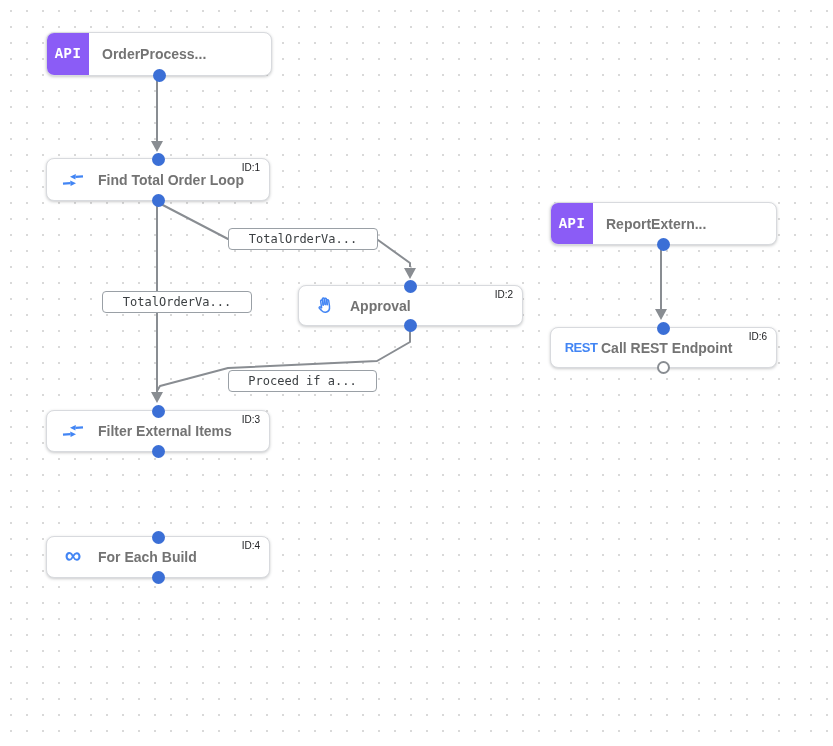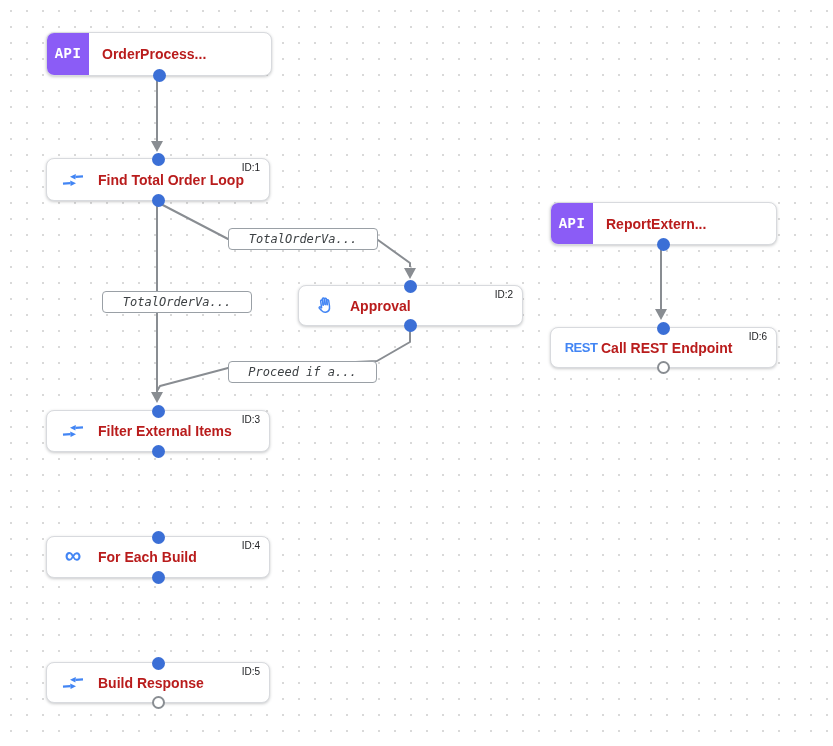--- a/index.html
+++ b/index.html
@@ -7,21 +7,21 @@
     position:relative;width:833px;height:746px;overflow:hidden;background:#fff;
     background-image:radial-gradient(#d9d9d9 1.15px, transparent 1.35px);
     background-size:16px 16px;background-position:3px 3px;
   }
   .edges{position:absolute;left:0;top:0;z-index:1;}
 
   .node{
     position:absolute;background:#fff;border:1px solid #d8dade;border-radius:8px;
     box-shadow:0 1px 3px rgba(60,64,67,.28);display:flex;align-items:center;z-index:3;
   }
-  .node .title{font-weight:700;font-size:14px;color:#b91c1c;white-space:nowrap;}
+  .node .title{font-weight:700;font-size:14px;color:#737373;white-space:nowrap;}
 
   .trigger .badge{
     width:42px;align-self:stretch;background:#8b5cf6;border-radius:7px 0 0 7px;color:#fff;
     display:flex;align-items:center;justify-content:center;
     font-family:"Liberation Mono",monospace;font-weight:700;font-size:14px;letter-spacing:.5px;
   }
   .trigger .title{margin-left:13px;}
 
   .task{padding-left:14px;box-sizing:border-box;}
   .task .icon{width:24px;height:24px;display:flex;align-items:center;justify-content:center;flex:none;}
@@ -36,41 +36,41 @@
     background:#3b6fd6;z-index:4;box-sizing:border-box;
   }
   .dot.top{top:-6.5px;}
   .dot.bottom{bottom:-6.5px;}
   .dot.hollow{background:#fff;border:2px solid #898d92;}
 
   .elabel{
     position:absolute;height:22px;box-sizing:border-box;background:#fff;border:1px solid #9aa0a6;
     border-radius:4px;display:flex;align-items:center;justify-content:center;
     font-family:"DejaVu Sans Mono","Liberation Mono",monospace;font-size:12px;color:#3c4043;
-    z-index:2;white-space:nowrap;font-style:italic;
+    z-index:2;white-space:nowrap;
   }
 
   .rest-word{font-weight:700;font-size:13px;color:#4285f4;letter-spacing:-0.5px;
     font-family:"Liberation Sans",sans-serif;text-align:center;}
   .infinity{font-size:23px;line-height:18px;font-weight:700;color:#4285f4;margin-top:-5px;}
 
   
   #node-orderprocess{left:46px;top:32px;width:224px;height:42px;}
   #node-find{left:46px;top:158px;width:224px;height:43px;}
   #node-approval{left:298px;top:285px;width:225px;height:41px;}
   #node-reportextern{left:550px;top:202px;width:225px;height:41px;}
   #node-callrest{left:550px;top:327px;width:227px;height:41px;}
   #node-filter{left:46px;top:410px;width:224px;height:42px;}
   #node-foreach{left:46px;top:536px;width:224px;height:42px;}
   #node-build{left:46px;top:662px;width:224px;height:41px;}
 
   
   #elabel-1{left:228px;top:228px;width:150px;}
   #elabel-2{left:102px;top:291px;width:150px;}
-  #elabel-3{left:228px;top:361px;width:149px;}
+  #elabel-3{left:228px;top:370px;width:149px;}
 </style>
 </head>
 <body>
 
 <div class="canvas">
 
   <svg class="edges" width="833" height="746" viewBox="0 0 833 746">
     <g fill="none" stroke="#898d92" stroke-width="2" stroke-linejoin="round">
       <path d="M157,74 L157,141"></path>
       <path d="M157,202 L157,392"></path>
@@ -166,30 +166,14 @@
   <div class="node task" id="node-foreach">
     <span class="icon">
       <span class="infinity">∞</span>
     </span>
     <span class="title">For Each Build</span>
     <span class="idtag">ID:4</span>
     <span class="dot top"></span>
     <span class="dot bottom"></span>
   </div>
 
-  <div class="node task" id="node-build">
-    <span class="icon">
-      <svg width="22" height="18" viewBox="0 0 22 18">
-        <g stroke="#4285f4" stroke-width="2.2">
-            <line x1="1" y1="12.6" x2="8.5" y2="12.2"></line>
-            <line x1="21" y1="5.4" x2="13.5" y2="5.8"></line>
-          </g>
-        <polygon points="8.2,9.4 14,12.2 8.6,15" fill="#4285f4"></polygon>
-        <polygon points="13.8,2.9 8,5.8 13.4,8.5" fill="#4285f4"></polygon>
-      </svg>
-    </span>
-    <span class="title">Build Response</span>
-    <span class="idtag">ID:5</span>
-    <span class="dot top"></span>
-    <span class="dot bottom hollow"></span>
-  </div>
 
 </div>
 
 </body></html>

